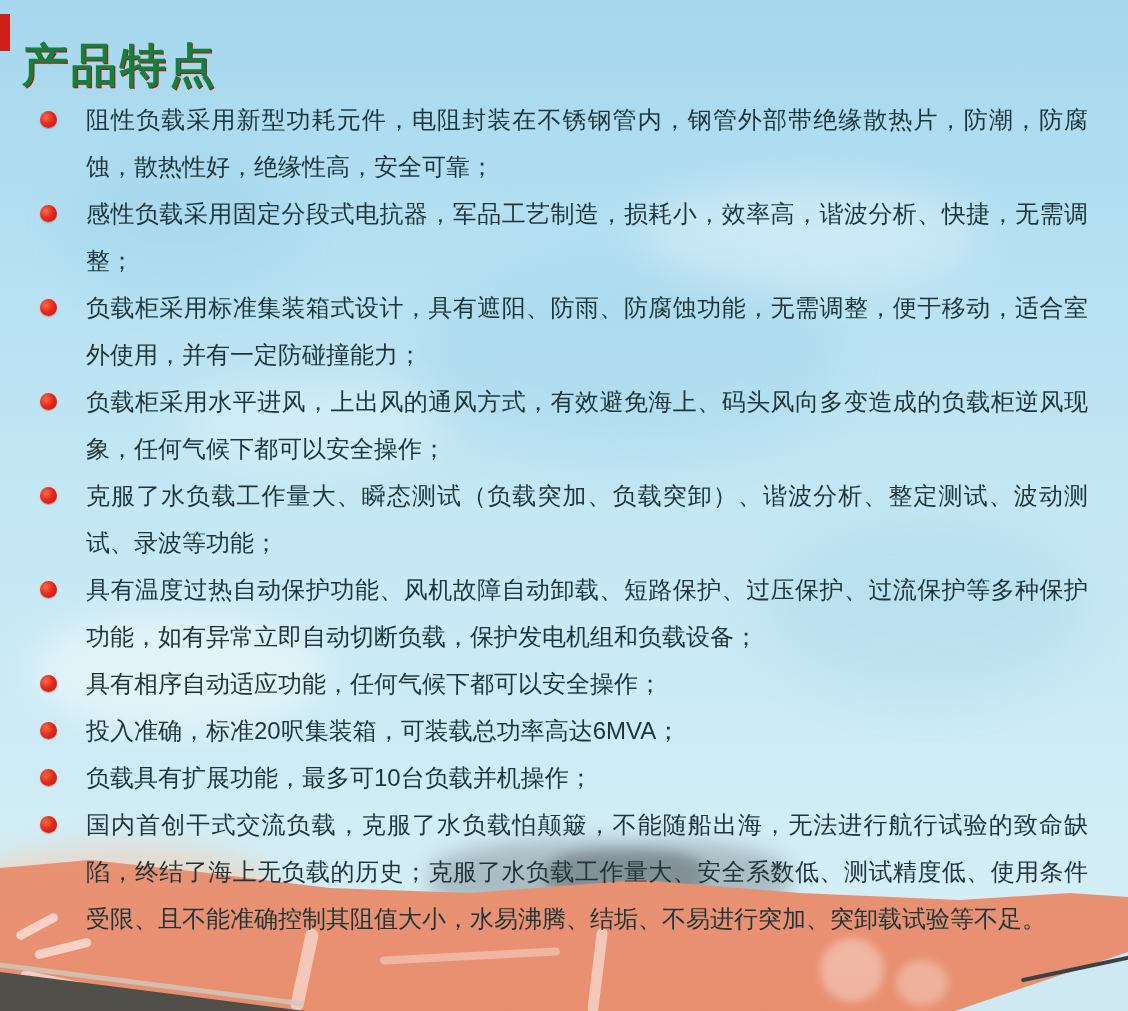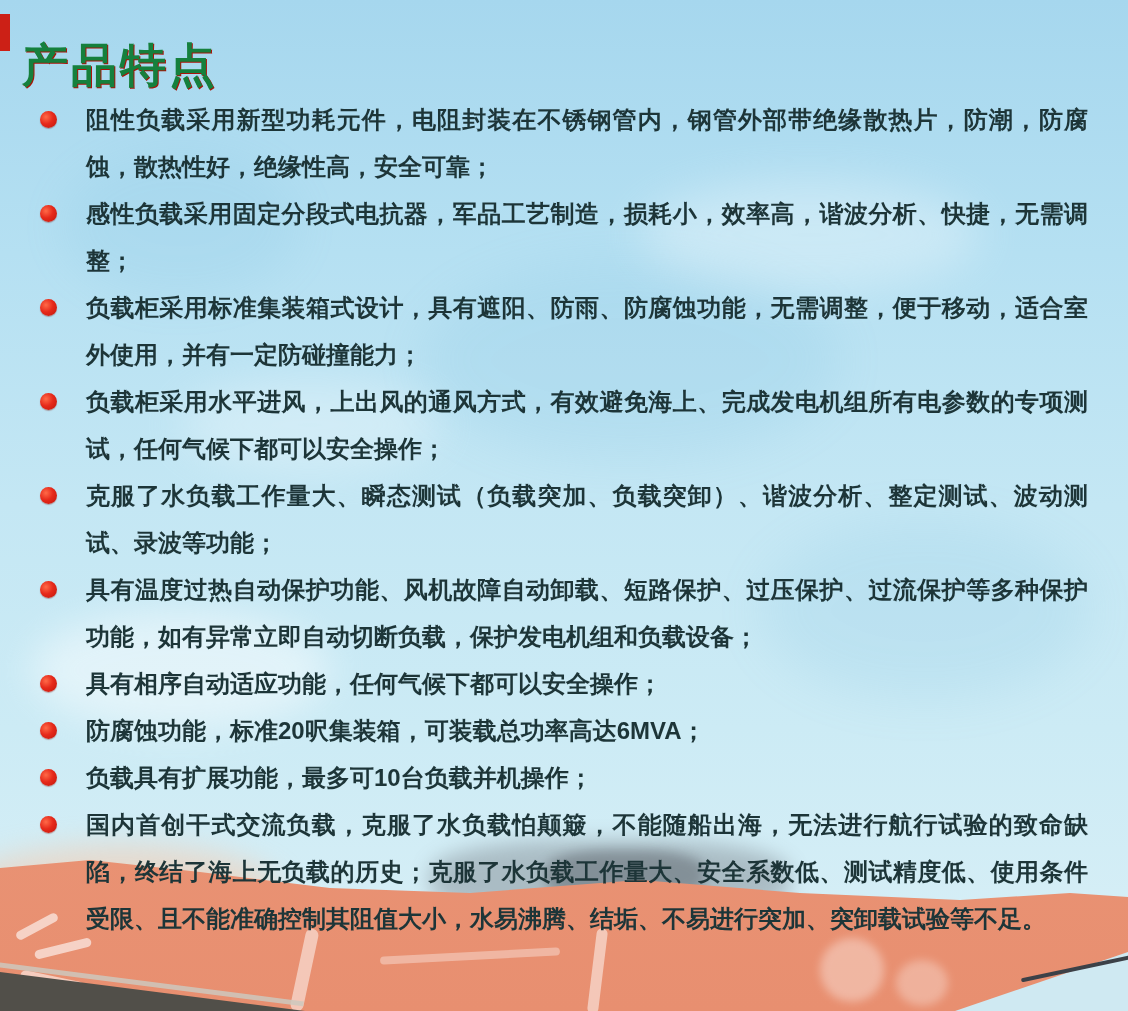--- a/index.html
+++ b/index.html
@@ -62,21 +62,21 @@
   }
   .features{
     position:absolute;left:40px;top:96px;width:1048px;z-index:5;
     list-style:none;margin:0;padding:0;
   }
   .feature-item{
     position:relative;margin:0;padding:0 0 0 46px;
     font-size:24px;line-height:47px;color:#1d3538;
   }
   .feature-text{
-    display:block;text-align:justify;text-justify:inter-ideograph;font-weight:bold;
+    display:block;text-align:justify;text-justify:inter-ideograph;
   }
   .bullet{
     position:absolute;left:0;top:15px;width:17px;height:17px;border-radius:50%;
     background:radial-gradient(circle at 35% 35%,#ff6a48 0%,#e62a1b 45%,#bf150a 100%);
     box-shadow:0 1px 1px rgba(120,20,10,.35);
   }
 </style>
 </head>
 <body>
 
@@ -115,37 +115,37 @@
   <li class="feature-item">
     <span class="bullet"></span>
     <span class="feature-text">感性负载采用固定分段式电抗器，军品工艺制造，损耗小，效率高，谐波分析、快捷，无需调整；</span>
   </li>
   <li class="feature-item">
     <span class="bullet"></span>
     <span class="feature-text">负载柜采用标准集装箱式设计，具有遮阳、防雨、防腐蚀功能，无需调整，便于移动，适合室外使用，并有一定防碰撞能力；</span>
   </li>
   <li class="feature-item">
     <span class="bullet"></span>
-    <span class="feature-text">负载柜采用水平进风，上出风的通风方式，有效避免海上、完成发电机组所有电参数的专项测试，任何气候下都可以安全操作；</span>
+    <span class="feature-text">负载柜采用水平进风，上出风的通风方式，有效避免海上、码头风向多变造成的负载柜逆风现象，任何气候下都可以安全操作；</span>
   </li>
   <li class="feature-item">
     <span class="bullet"></span>
     <span class="feature-text">克服了水负载工作量大、瞬态测试（负载突加、负载突卸）、谐波分析、整定测试、波动测试、录波等功能；</span>
   </li>
   <li class="feature-item">
     <span class="bullet"></span>
     <span class="feature-text">具有温度过热自动保护功能、风机故障自动卸载、短路保护、过压保护、过流保护等多种保护功能，如有异常立即自动切断负载，保护发电机组和负载设备；</span>
   </li>
   <li class="feature-item">
     <span class="bullet"></span>
     <span class="feature-text">具有相序自动适应功能，任何气候下都可以安全操作；</span>
   </li>
   <li class="feature-item">
     <span class="bullet"></span>
-    <span class="feature-text">防腐蚀功能，标准20呎集装箱，可装载总功率高达6MVA；</span>
+    <span class="feature-text">投入准确，标准20呎集装箱，可装载总功率高达6MVA；</span>
   </li>
   <li class="feature-item">
     <span class="bullet"></span>
     <span class="feature-text">负载具有扩展功能，最多可10台负载并机操作；</span>
   </li>
   <li class="feature-item">
     <span class="bullet"></span>
     <span class="feature-text">国内首创干式交流负载，克服了水负载怕颠簸，不能随船出海，无法进行航行试验的致命缺陷，终结了海上无负载的历史；克服了水负载工作量大、安全系数低、测试精度低、使用条件受限、且不能准确控制其阻值大小，水易沸腾、结垢、不易进行突加、突卸载试验等不足。</span>
   </li>
 </ul>

